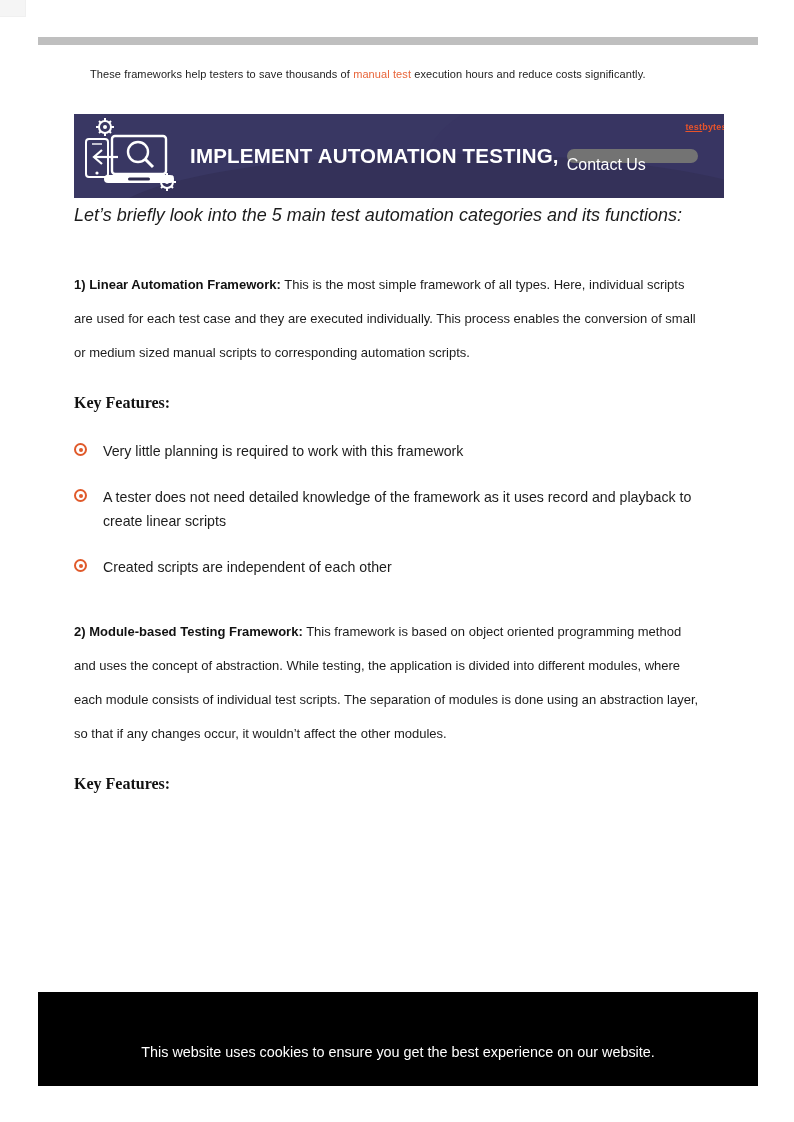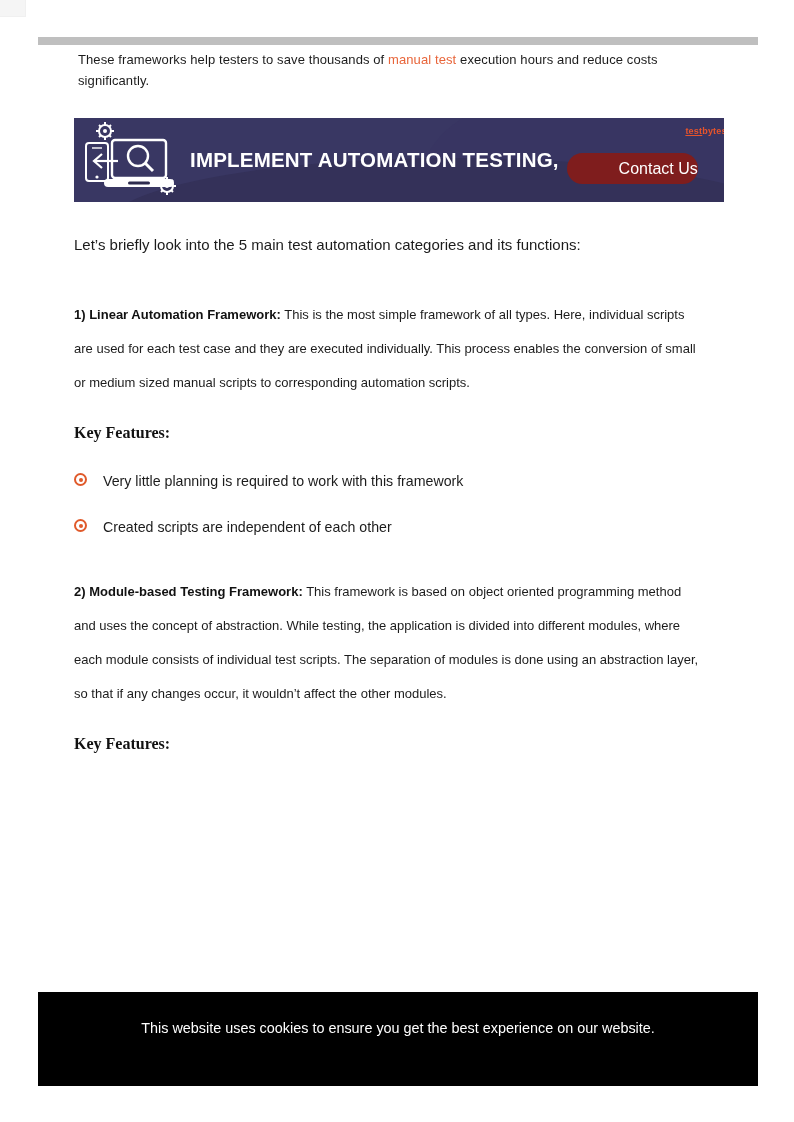--- a/index.html
+++ b/index.html
@@ -47,24 +47,24 @@
     left: 38px;
     top: 45px;
     width: 702px;
     height: 1000px;
     background: #ffffff;
     padding: 0 36px;
   }
 
   .para {
     color: #1c1c1c;
-    font-size: 13px;
-    line-height: 21px;
+    font-size: 11px;
+    line-height: 26px;
     letter-spacing: 0.1px;
-    margin: 4px;
+    margin: 16px;
   }
 
   .para.first { padding-top: 0px; }
 
   a.inline-link {
     color: #e8653a;
     text-decoration: none;
   }
 
   
@@ -151,36 +151,36 @@
     font-weight: bold;
     color: #e8542b;
     letter-spacing: 0.2px;
   }
   .promo-logo .lo-b { color: #e8542b; text-decoration: underline; }
   .promo-cta {
     position: absolute;
     left: 8px;
     top: 35px;
     width: 131px;
-    height: 31px;
-    background: #7f1d1d;
+    height: 14px;
+    background: #737373;
     border-radius: 16px;
     border: none;
     color: #ffffff;
     font-size: 16px;
     font-family: "Liberation Sans", sans-serif;
     cursor: pointer;
     line-height: 31px;
-    text-align: right;
+    text-align: left;
   }
 
   
   .lead-italic {
-    margin-top: 26px;
-    font-size: 15px;
+    font-style: italic;
+    font-size: 18px;
     line-height: 34px;
     color: #1c1c1c;
   }
   .section-para {
     margin-top: 36px;
     font-size: 13px;
     line-height: 34px;
     color: #1c1c1c;
   }
   .section-para b { font-weight: bold; color: #111111; }
@@ -231,21 +231,21 @@
   
   .cookie-bar {
     position: absolute;
     left: 38px;
     top: 992px;
     width: 720px;
     height: 94px;
     background: #000000;
     color: #ffffff;
     display: flex;
-    align-items: flex-start;
+    align-items: center;
     justify-content: center;
   }
   .cookie-text {
     margin-top: 26px;
     font-size: 14.4px;
     line-height: 20px;
     color: #ffffff;
     text-align: center;
   }
 </style>
@@ -329,20 +329,24 @@
 
     <div class="key-features">Key Features:</div>
 
     <ul class="feature-list">
       <li class="feature-item">
         <span class="bullet-dot"></span>
         <span>Very little planning is required to work with this framework</span>
       </li>
       <li class="feature-item">
         <span class="bullet-dot"></span>
+        <span>A tester does not need detailed knowledge of the framework as it uses record and playback to create linear scripts</span>
+      </li>
+      <li class="feature-item">
+        <span class="bullet-dot"></span>
         <span>Created scripts are independent of each other</span>
       </li>
     </ul>
 
     <p class="section-para"><b>2) Module-based Testing Framework:</b><span> This framework is based on object oriented programming method and uses the concept of abstraction. While testing, the application is divided into different modules, where each module consists of individual test scripts. The separation of modules is done using an abstraction layer, so that if any changes occur, it wouldn’t affect the other modules.</span></p>
 
     <div class="key-features">Key Features:</div>
 
   </div>
 

